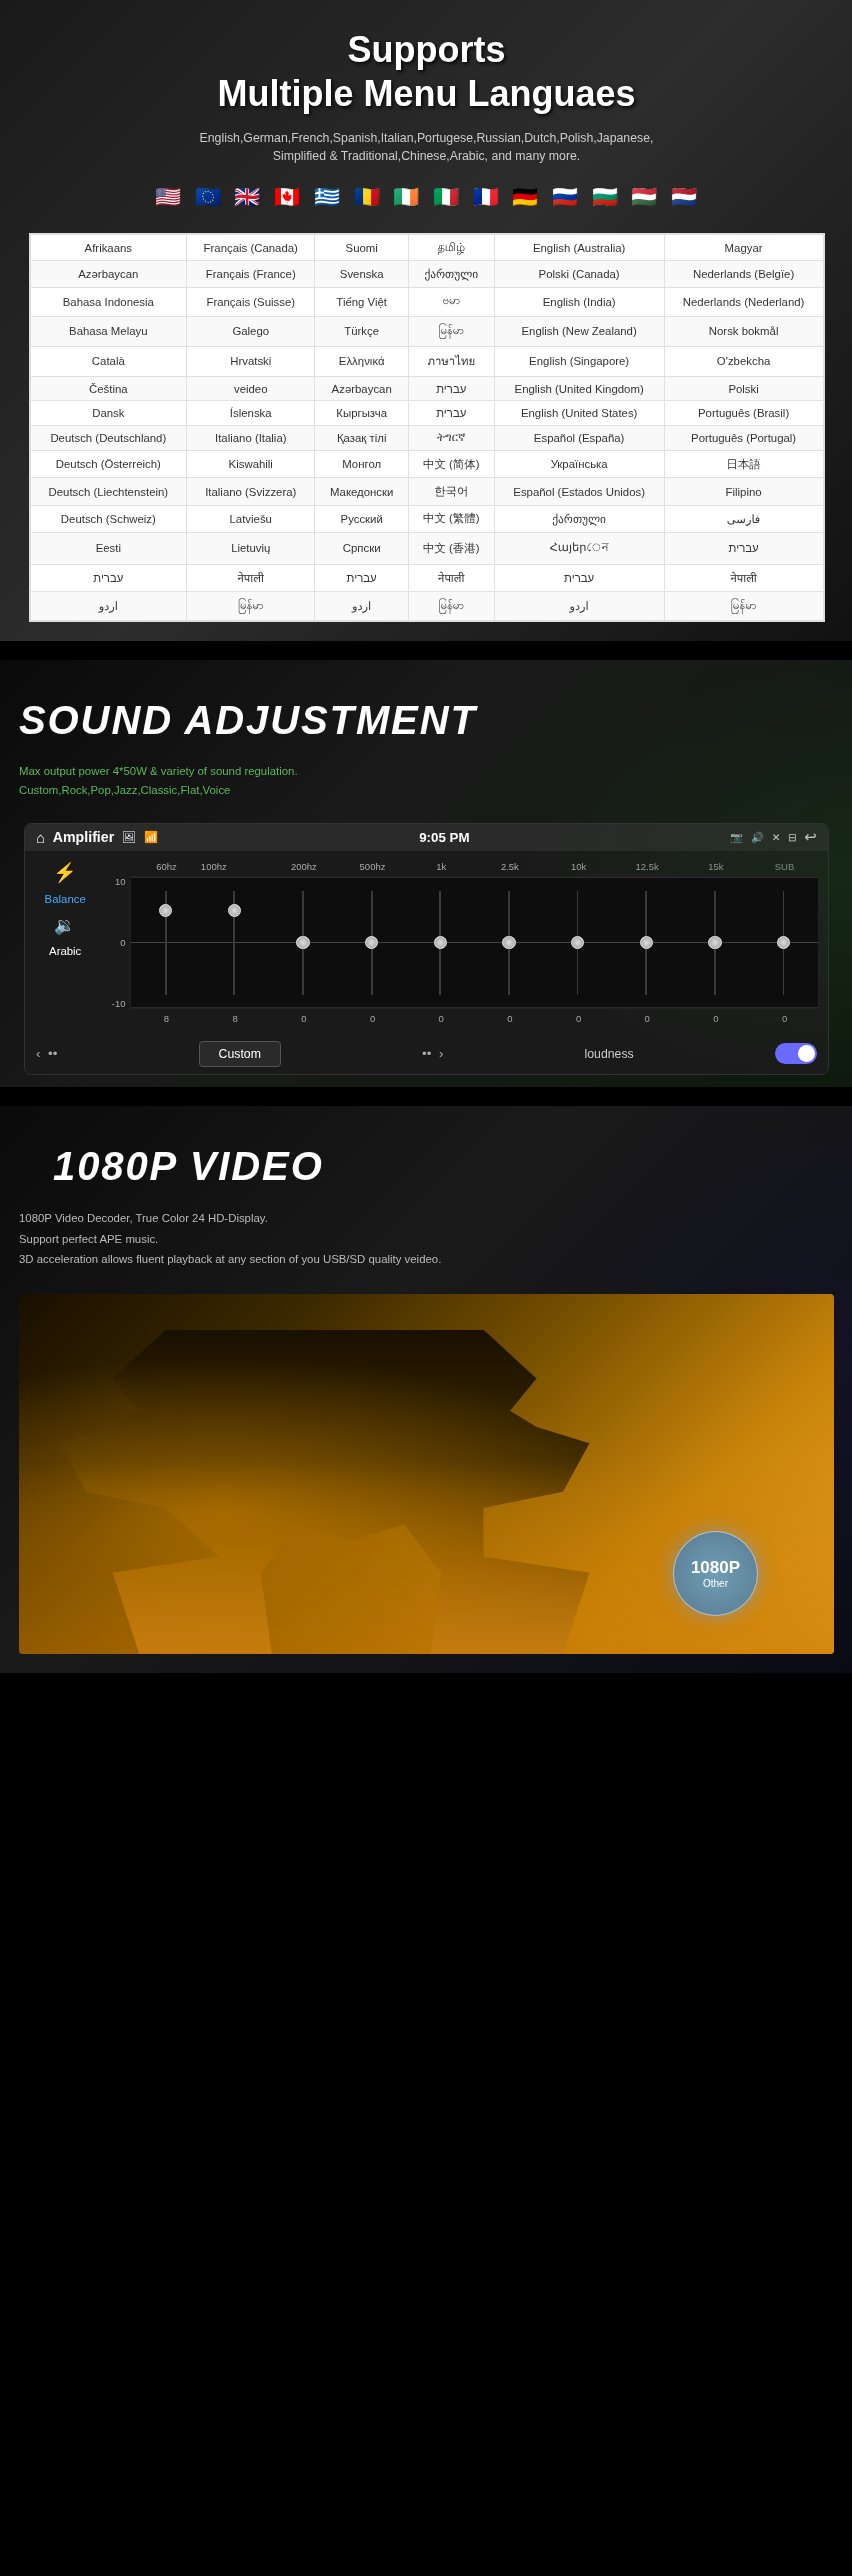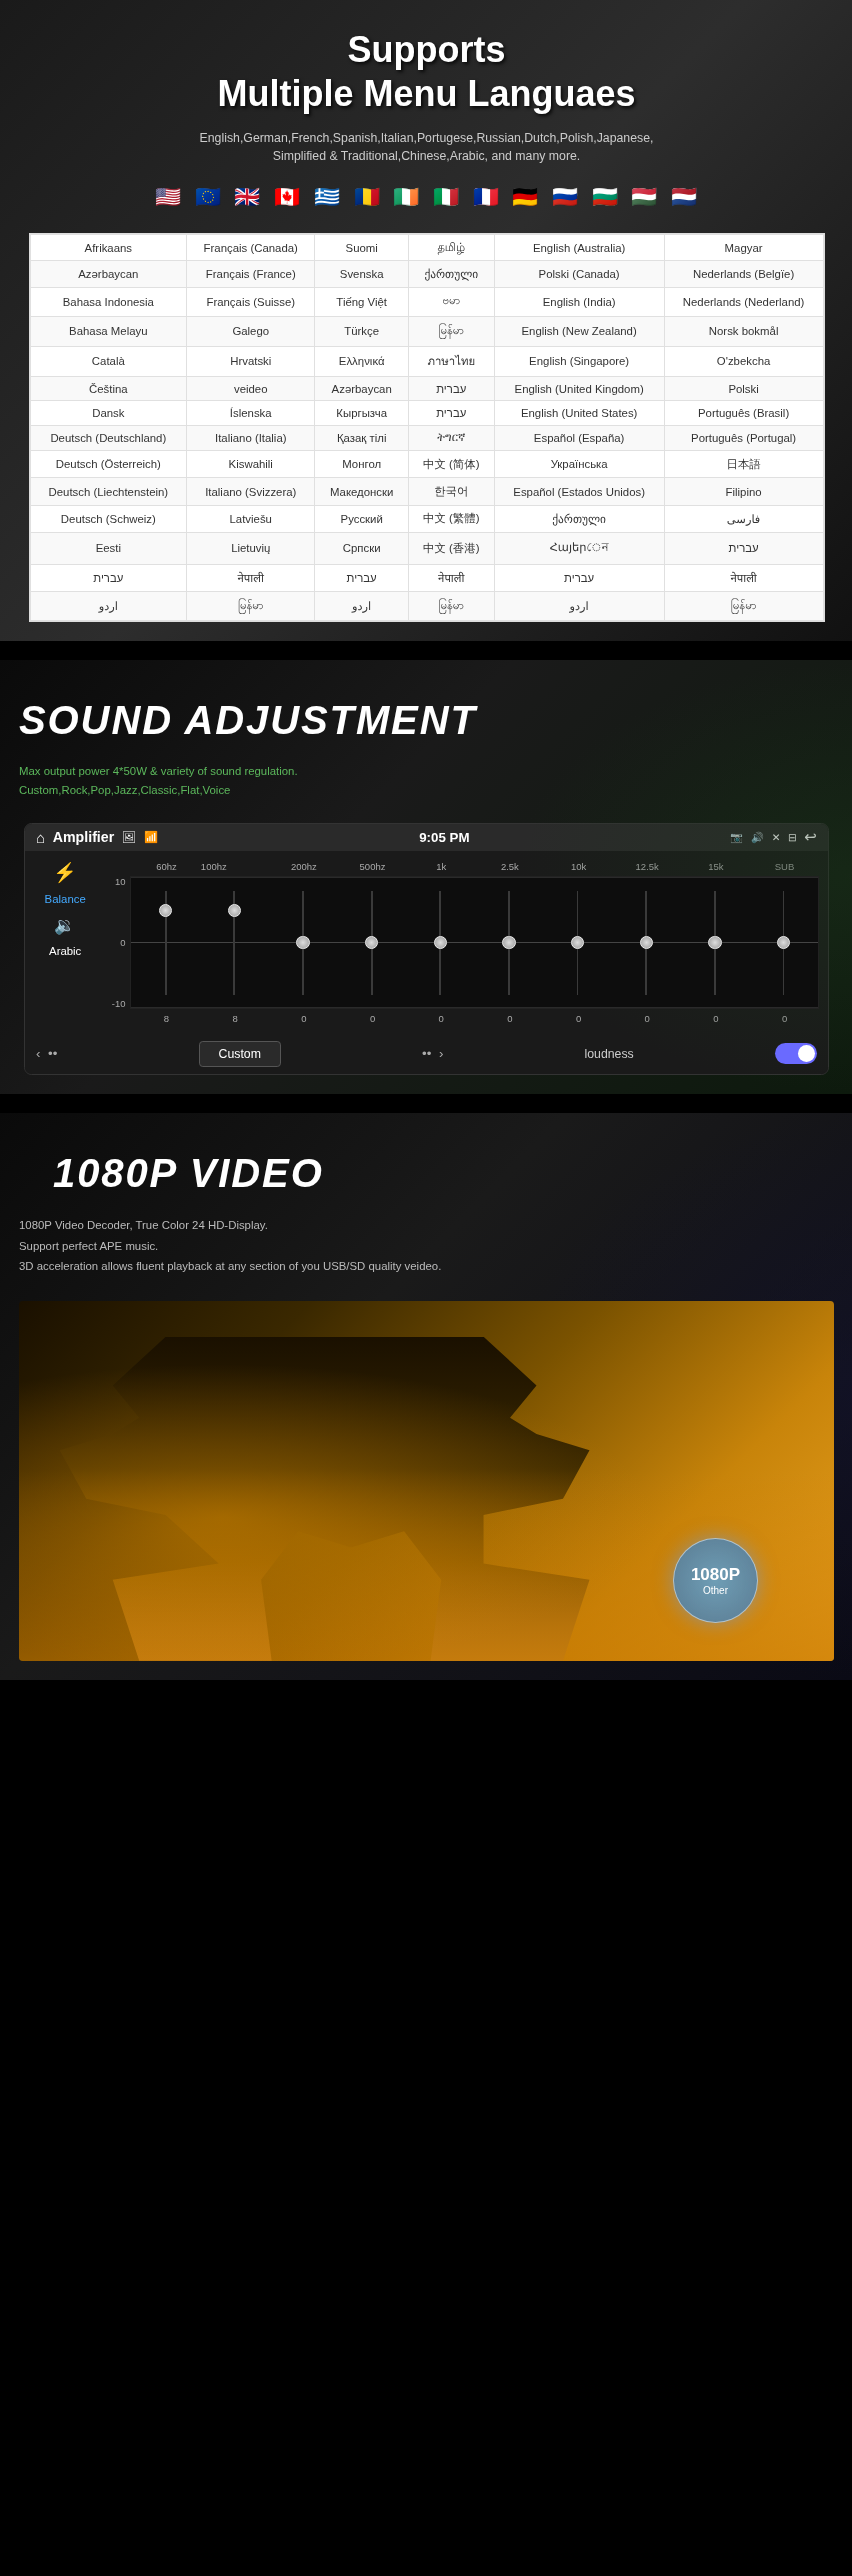--- a/index.html
+++ b/index.html
@@ -67,21 +67,21 @@
       vertical-align: middle;
       white-space: nowrap;
     }
     .lang-table tr:nth-child(even) td {
       background: #f9f9f9;
     }
 
     
     .section-sound {
       background: linear-gradient(135deg, #0a0a0a 0%, #1a1a1a 40%, #0d1a0d 100%);
-      padding: 38px 19px 19px;
+      padding: 38px 19px 12px;
       position: relative;
       overflow: hidden;
     }
     .section-sound::before {
       content: '';
       position: absolute;
       right: 0;
       top: 0;
       width: 40%;
       height: 100%;

